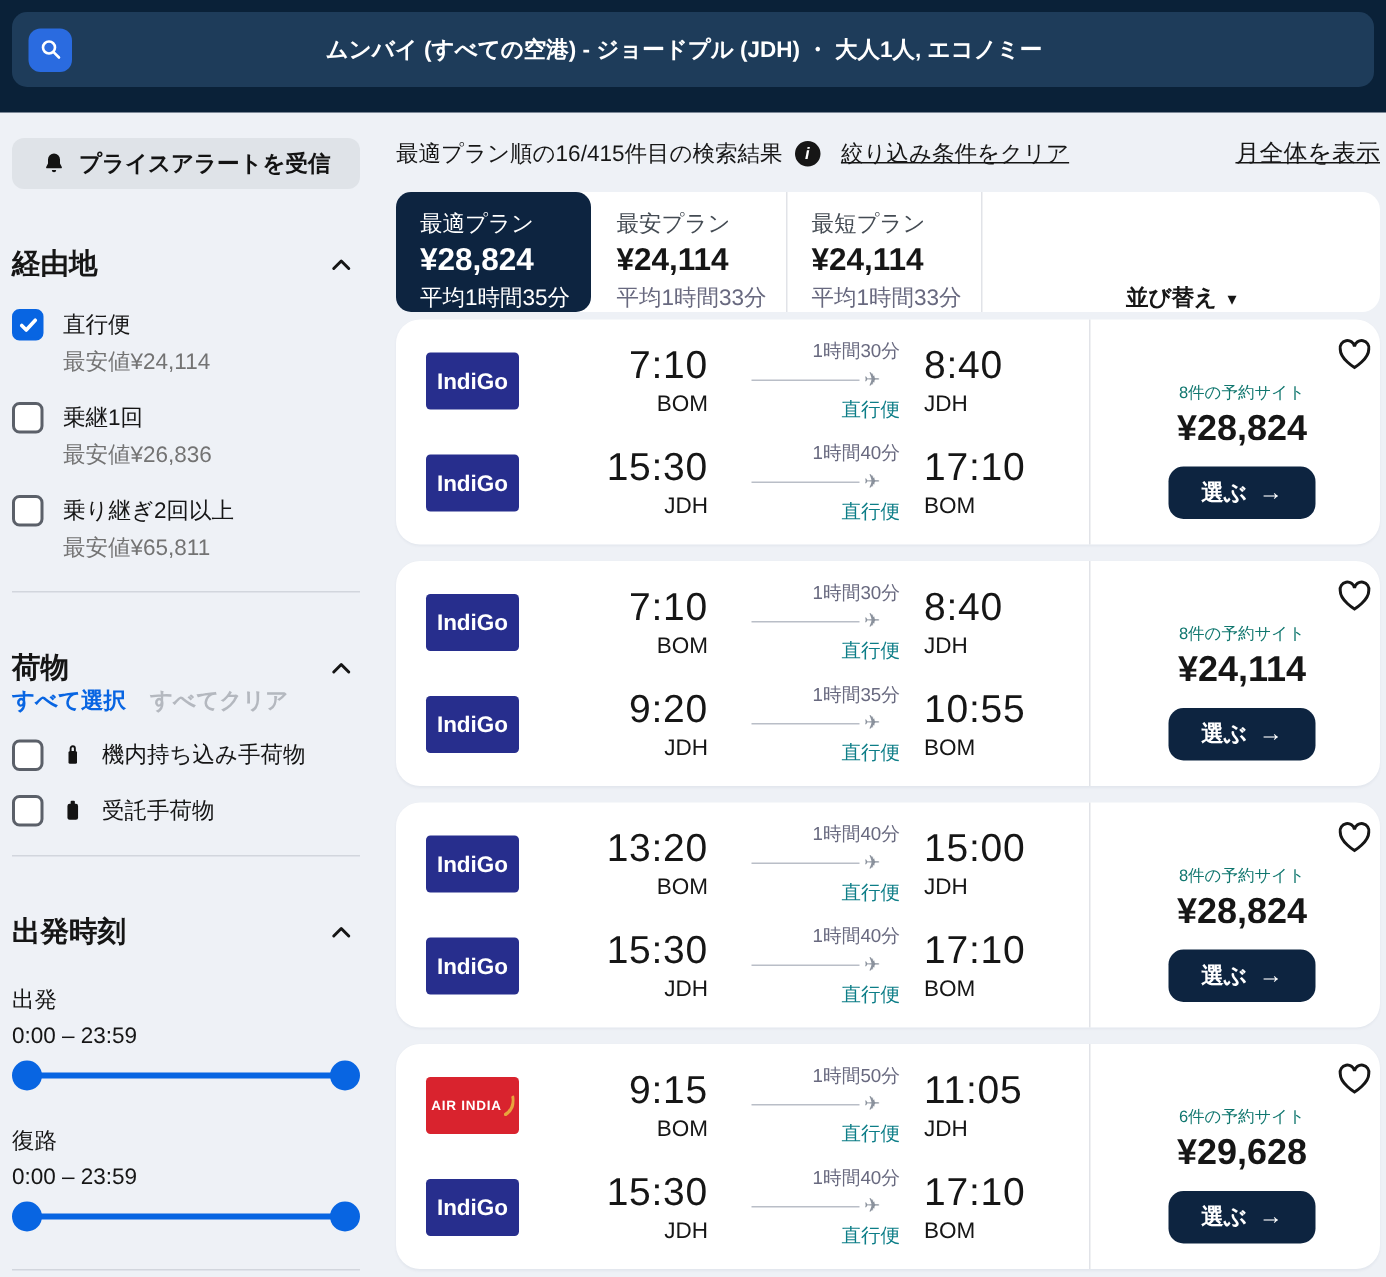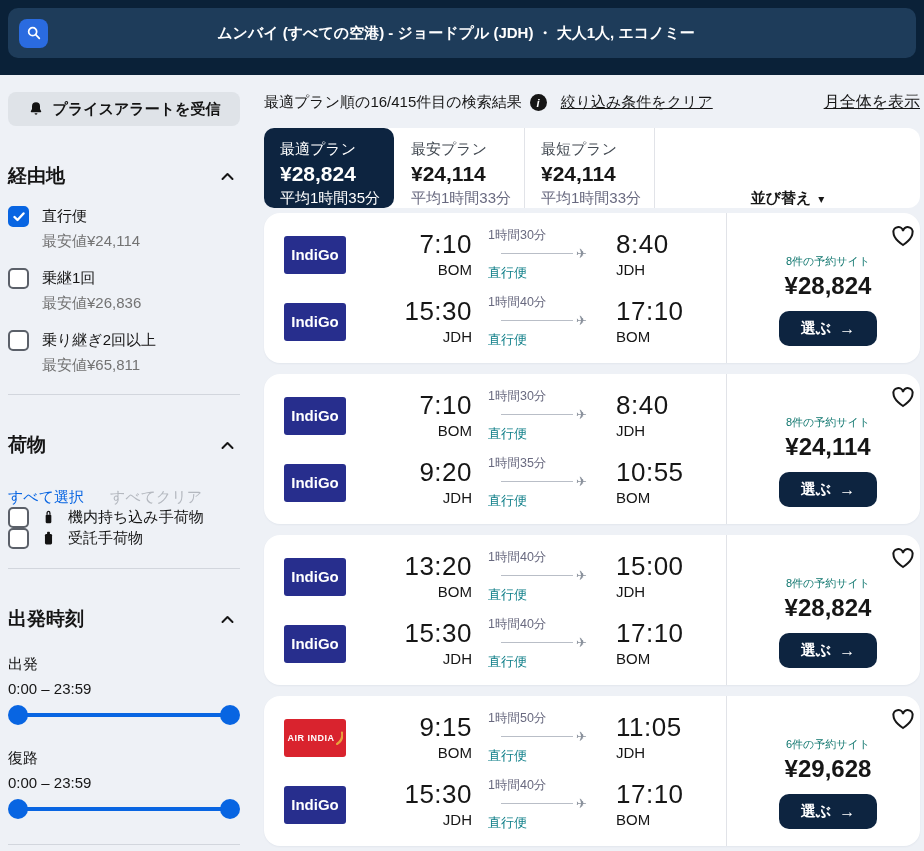--- a/index.html
+++ b/index.html
@@ -40,24 +40,24 @@
   .opt { margin-top:17px; }
   .opt-row { display:flex; align-items:center; gap:13px; }
   .cb {
     width:21px; height:21px; border-radius:5px; border:2px solid #5b6069; background:#fff;
     display:inline-flex; align-items:center; justify-content:center; flex:none; cursor:pointer;
   }
   .cb.checked { background:#0865e2; border-color:#0865e2; }
   .opt-label { font-size:15px; }
   .opt-sub { font-size:15px; color:#737373; margin:5px 0 0 34px; }
   .divider { border-top:1px solid #d2d6dd; margin-top:19px; }
-  .bag-links { margin-top:30px; display:flex; gap:26px; font-size:15px; font-weight:400; }
+  .bag-links { display:flex; gap:16px; font-size:15px; font-weight:700; }
   .link-blue { color:#0865e2; cursor:pointer; }
   .link-dim { color:#b4b8bf; cursor:pointer; }
-  .bag-row { margin-top:0; display:flex; align-items:center; gap:11px; font-size:15px; }
+  .bag-row { margin-top:16px; display:flex; align-items:center; gap:11px; font-size:15px; }
   .bag-ic { display:flex; }
   .time-label { margin-top:23px; font-size:15px; }
   .time-range { margin-top:6px; font-size:15px; }
   .slider { position:relative; height:22px; margin-top:7px; cursor:pointer; }
   .slider .track { position:absolute; left:2px; right:2px; top:9px; height:4px; border-radius:2px; background:#0865e2; }
   .slider .handle { position:absolute; top:1px; width:20px; height:20px; border-radius:50%; background:#0865e2; cursor:grab; }
   .slider .handle.min { left:0; } .slider .handle.max { right:0; }
   
   .results-bar { display:flex; align-items:center; font-size:15px; }
   .info-ic {
@@ -97,21 +97,21 @@
   .logo {
     width:62px; height:38px; border-radius:3px; flex:none;
     display:flex; align-items:center; justify-content:center; color:#fff;
   }
   .logo.indigo { background:#272e8d; font-size:15px; font-weight:600; }
   .logo.airindia { background:#d9232e; font-size:9px; font-weight:700; letter-spacing:.5px; gap:1px; }
   .dep { width:126px; text-align:right; flex:none; }
   .arr { width:110px; text-align:left; margin-left:16px; flex:none; }
   .fl-time { font-size:26px; line-height:1.05; letter-spacing:.5px; }
   .fl-code { font-size:15px; margin-top:3px; }
-  .mid { width:112px; margin-left:16px; text-align:left; flex:none; }
+  .mid { width:112px; margin-left:16px; text-align:right; flex:none; }
   .dur { font-size:12.5px; color:#68697f; }
   .pathline { display:flex; align-items:center; justify-content:center; gap:3px; margin-top:2px; }
   .pathline .bar { width:72px; height:1px; background:#b9bec7; }
   .plane { font-size:13px; color:#8a919c; }
   .stops { font-size:13px; color:#0c7d87; margin-top:3px; }
   .card-right { width:203px; flex:none; border-left:1px solid #e1e3e8; position:relative;
     display:flex; flex-direction:column; align-items:center; justify-content:center; }
   .heart-btn { position:absolute; top:12px; right:14px; background:none; border:none; cursor:pointer; display:flex; }
   .sites { font-size:11px; color:#0f766e;margin-top:24px; }
   .price { font-size:24px; font-weight:700; margin-top:3px; }

